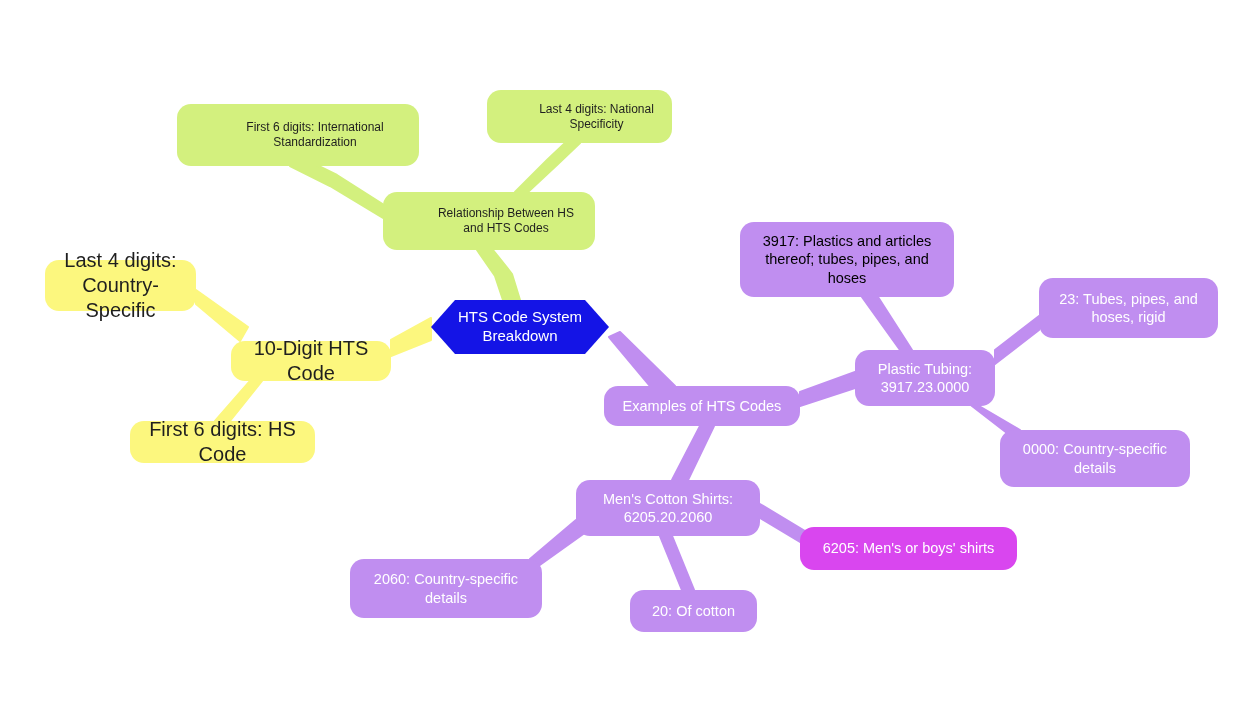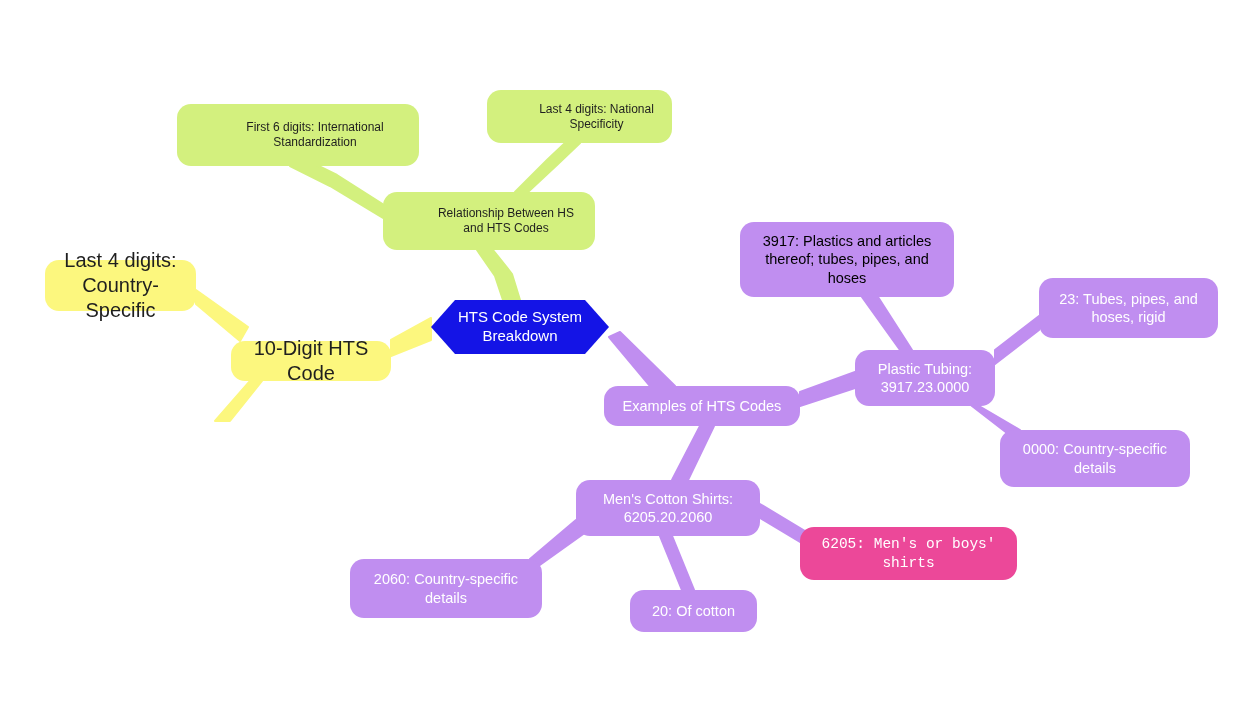--- a/index.html
+++ b/index.html
@@ -90,20 +90,23 @@
       <span class="node-label">Last 4 digits: National
 Specificity</span>
     </div>
     <div class="node yellow" style="left: 231px; top: 341px; width: 160px; height: 40px; background: rgb(252, 247, 126); color: rgb(31, 31, 31);">
       <span class="node-label">10-Digit HTS Code</span>
     </div>
     <div class="node yellow" style="left: 45px; top: 260px; width: 151px; height: 51px; background: rgb(252, 247, 126); color: rgb(31, 31, 31);">
       <span class="node-label">Last 4 digits:
 Country-Specific</span>
     </div>
+    <div class="node yellow" style="left: 130px; top: 421px; width: 185px; height: 42px; background: rgb(252, 247, 126); color: rgb(31, 31, 31);">
+      <span class="node-label">First 6 digits: HS Code</span>
+    </div>
     <div class="node purple" style="left: 604px; top: 386px; width: 196px; height: 40px; background: rgb(192, 142, 240); color: rgb(255, 255, 255);">
       <span class="node-label">Examples of HTS Codes</span>
     </div>
     <div class="node purple" style="left: 855px; top: 350px; width: 140px; height: 56px; background: rgb(192, 142, 240); color: rgb(255, 255, 255);">
       <span class="node-label">Plastic Tubing:
 3917.23.0000</span>
     </div>
     <div class="node purple" style="left: 740px; top: 222px; width: 214px; height: 75px; background: rgb(192, 142, 240); color: #000000;">
       <span class="node-label">3917: Plastics and articles
 thereof; tubes, pipes, and
@@ -121,21 +124,21 @@
       <span class="node-label">Men's Cotton Shirts:
 6205.20.2060</span>
     </div>
     <div class="node purple" style="left: 350px; top: 559px; width: 192px; height: 59px; background: rgb(192, 142, 240); color: rgb(255, 255, 255);">
       <span class="node-label">2060: Country-specific
 details</span>
     </div>
     <div class="node purple" style="left: 630px; top: 590px; width: 127px; height: 42px; background: rgb(192, 142, 240); color: rgb(255, 255, 255);">
       <span class="node-label">20: Of cotton</span>
     </div>
-    <div class="node purple" style="left: 800px; top: 527px; width: 217px; height: 53px; background: #ec4899; color: rgb(255, 255, 255); font-family: Liberation Mono, monospace;">
+    <div class="node purple" style="left: 800px; top: 527px; width: 217px; height: 43px; background: #d946ef; color: rgb(255, 255, 255);">
       <span class="node-label">6205: Men's or boys' shirts</span>
     </div>
     <div class="node root" style="left: 431px; top: 300px; width: 178px; height: 54px; color: rgb(255, 255, 255);">
       <svg class="hexwrap" viewBox="0 0 178 54" preserveAspectRatio="none">
         <polygon points="24,0 154,0 178,27 154,54 24,54 0,27" fill="#1414e6"></polygon>
       </svg>
       <span class="node-label">HTS Code System
 Breakdown</span>
     </div>
   </div>

